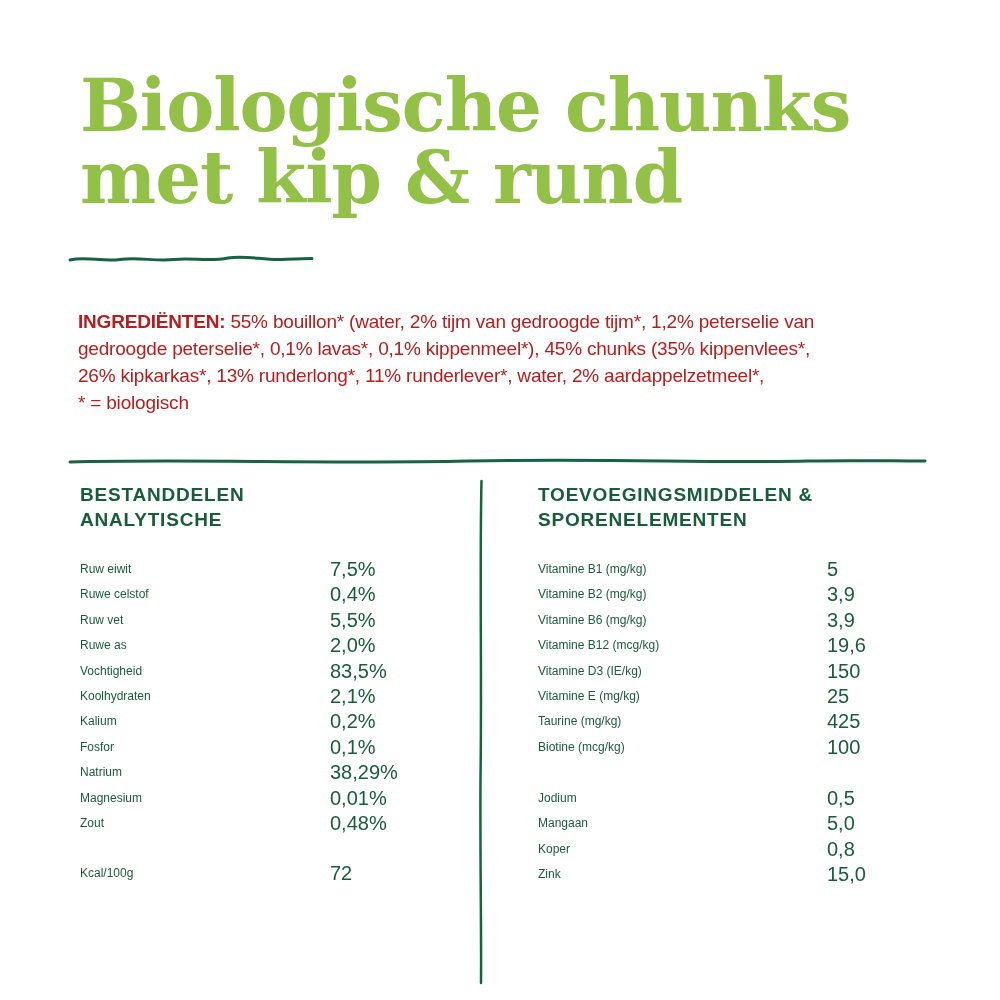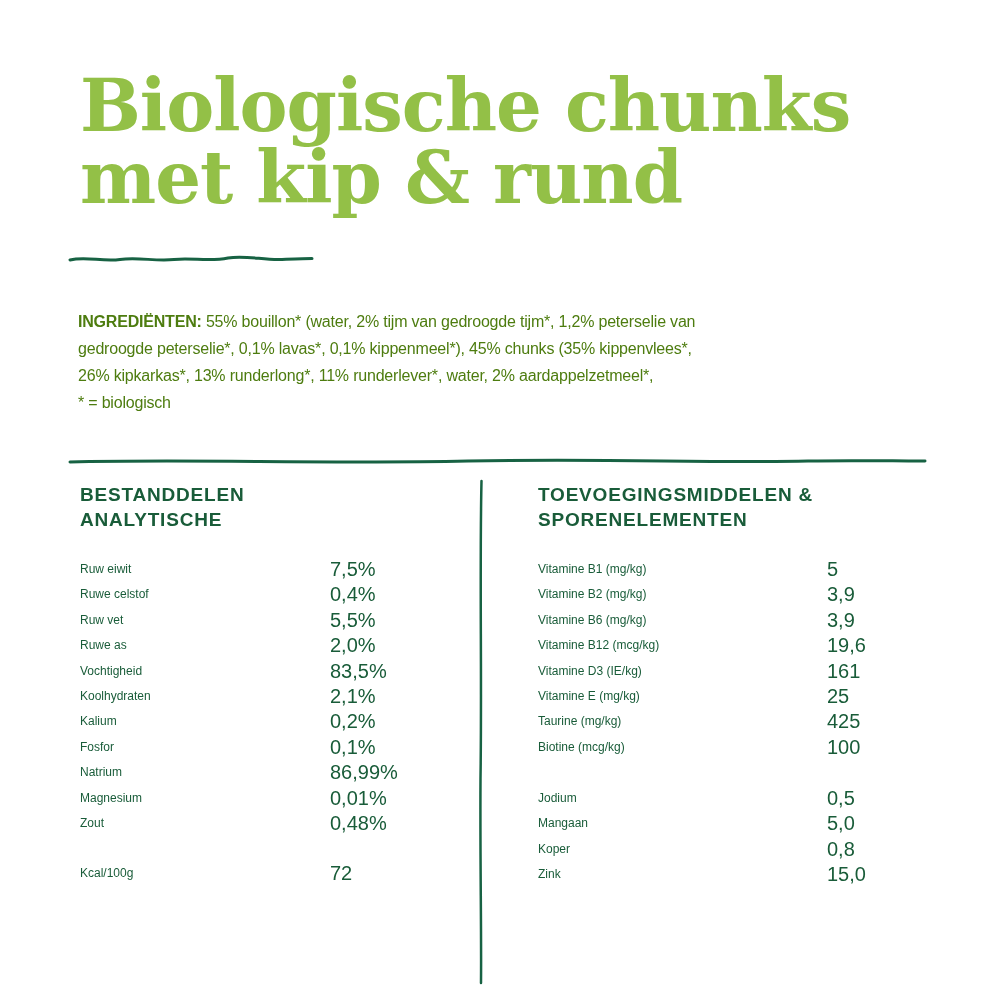--- a/index.html
+++ b/index.html
@@ -11,21 +11,21 @@
     position:absolute; left:80px; top:70px; margin:0;
     font-family:"DejaVu Serif", serif; font-weight:bold;
     font-size:72px; line-height:72px; color:#93C047; letter-spacing:-1px;
   }
   .title-line { display:block; }
   .divider-top { position:absolute; left:68px; top:251px; }
   .divider-full { position:absolute; left:68px; top:456px; }
   .vertical-divider { position:absolute; left:478px; top:479px; }
   .ingredients {
     position:absolute; left:78px; top:308px; margin:0;
-    font-size:16px; line-height:27px; letter-spacing:-0.2px; color:#4d7c0f;
+    font-size:19px; line-height:27px; letter-spacing:-0.2px; color:#b91c1c;
   }
   .ing-line { display:block; white-space:nowrap; }
   .ingredients strong { font-weight:bold; }
   .col-heading {
     position:absolute; margin:0; font-size:19px; line-height:25px;
     font-weight:bold; letter-spacing:0.8px; color:#195C39; text-transform:uppercase;
   }
   .heading-left { left:80px; top:482px; }
   .heading-right { left:538px; top:482px; }
   .heading-line { display:block; }
@@ -110,21 +110,21 @@
         <span class="val">0,2%</span>
       </div>
 
       <div class="row">
         <span class="lbl">Fosfor</span>
         <span class="val">0,1%</span>
       </div>
 
       <div class="row">
         <span class="lbl">Natrium</span>
-        <span class="val">86,99%</span>
+        <span class="val">38,29%</span>
       </div>
 
       <div class="row">
         <span class="lbl">Magnesium</span>
         <span class="val">0,01%</span>
       </div>
 
       <div class="row">
         <span class="lbl">Zout</span>
         <span class="val">0,48%</span>
@@ -158,21 +158,21 @@
         <span class="val">3,9</span>
       </div>
 
       <div class="row">
         <span class="lbl">Vitamine B12 (mcg/kg)</span>
         <span class="val">19,6</span>
       </div>
 
       <div class="row">
         <span class="lbl">Vitamine D3 (IE/kg)</span>
-        <span class="val">161</span>
+        <span class="val">150</span>
       </div>
 
       <div class="row">
         <span class="lbl">Vitamine E (mg/kg)</span>
         <span class="val">25</span>
       </div>
 
       <div class="row">
         <span class="lbl">Taurine (mg/kg)</span>
         <span class="val">425</span>

